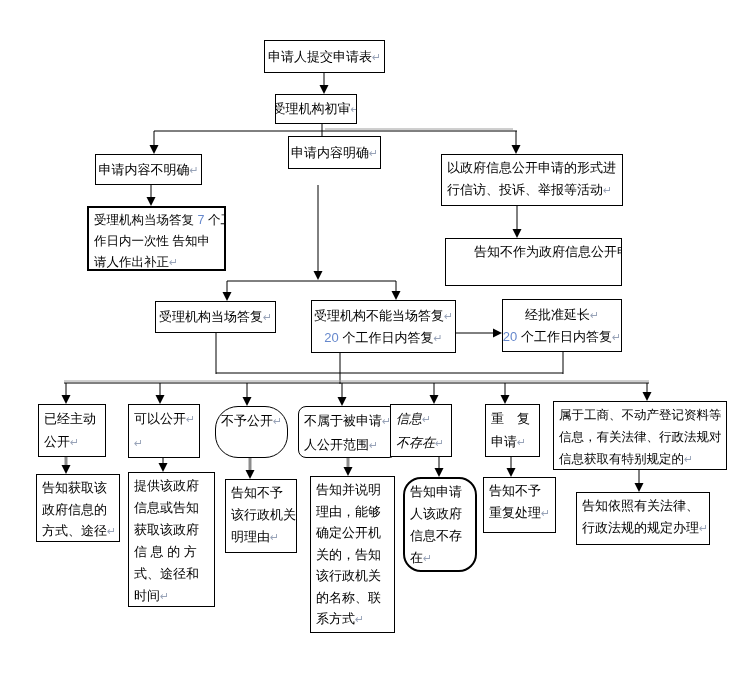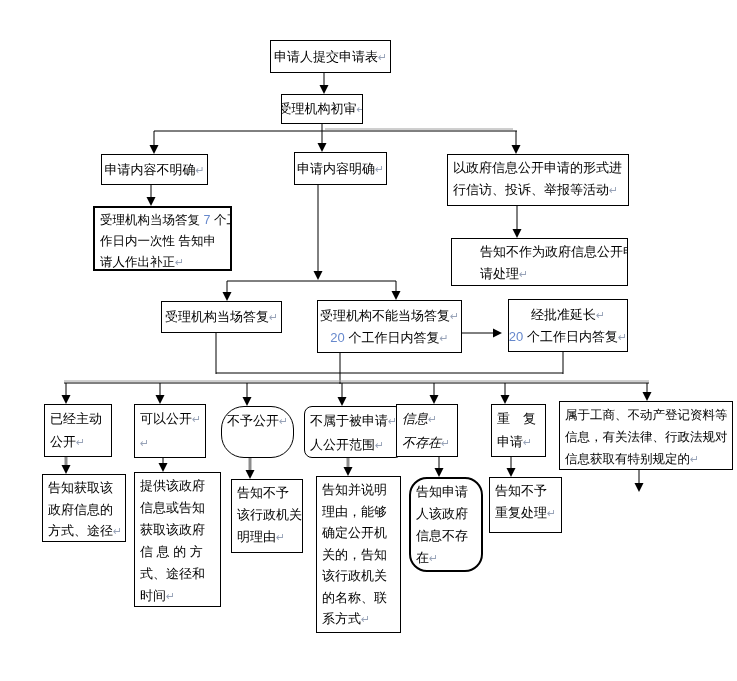--- a/index.html
+++ b/index.html
@@ -2,21 +2,21 @@
 <html style="--line: #000000; --gray_line: #9e9e9e; --gray_stem: #8c8c8c; --digit: #6688cc; --cr: #98a3b8; --wavy: #d03030; --box_border: #000000; --background: #ffffff;"><head>
 <meta charset="utf-8">
 <title>Flowchart</title>
 <style>
   html,body{margin:0;padding:0;background:#fff;}
   body{font-family:"Liberation Sans","DejaVu Sans",sans-serif;}
   .canvas{position:relative;width:737px;height:681px;background:#fff;overflow:hidden;}
   .canvas svg{position:absolute;left:0;top:0;}
   .node{
     position:absolute;background:#fff;border:1px solid #000;box-sizing:border-box;
-    font-size:13px;color:#000;overflow:hidden;margin-left:6px;
+    font-size:13px;color:#000;overflow:hidden;
   }
   .node.left{padding:2px 5px;text-align:left;}
   .node.center{display:flex;flex-direction:column;align-items:center;justify-content:center;text-align:center;padding:0;}
   .tline{white-space:pre;}
   .num{color:var(--digit,#6688cc);}
   .wavy{text-decoration-line:underline;text-decoration-style:wavy;text-decoration-color:var(--wavy,#d03030);text-decoration-thickness:1px;text-underline-offset:3px;}
   .cr{color:var(--cr,#98a3b8);font-size:11px;}
 </style>
 </head>
 <body>
@@ -84,35 +84,34 @@
     </svg>
 <div class="node center" style="left: 264px; top: 40px; width: 121px; height: 33px; border-color: rgb(0, 0, 0);">
       <div class="tline"><span>申请人提交申请表</span><span class="cr">↵</span></div>
     </div>
     <div class="node center" style="left: 275px; top: 94px; width: 82px; height: 30px; border-color: rgb(0, 0, 0);">
       <div class="tline"><span>受理机构初审</span><span class="cr">↵</span></div>
     </div>
     <div class="node center" style="left: 95px; top: 154px; width: 107px; height: 31px; border-color: rgb(0, 0, 0);">
       <div class="tline"><span>申请内容不明确</span><span class="cr">↵</span></div>
     </div>
-    <div class="node center" style="left: 288px; top: 152px; width: 93px; height: 33px; border-color: rgb(0, 0, 0);">
+    <div class="node center" style="left: 288px; top: 136px; width: 93px; height: 33px; border-color: rgb(0, 0, 0);">
       <div class="tline"><span>申请内容明确</span><span class="cr">↵</span></div>
     </div>
     <div class="node left" style="left: 441px; top: 154px; width: 182px; height: 52px; border-color: rgb(0, 0, 0); line-height: 22px;">
       <div class="tline"><span>以政府信息公开申请的形式进</span></div>
       <div class="tline"><span>行信访、投诉、举报等活动</span><span class="cr">↵</span></div>
     </div>
     <div class="node left" style="left: 87px; top: 206px; width: 139px; height: 65px; border-color: rgb(0, 0, 0); border-width: 2px; line-height: 21px; font-size: 12.5px;">
       <div class="tline"><span>受理机构当场答复 </span><span class="num">7</span><span> 个工</span></div>
       <div class="tline"><span>作日内一次性 告知申</span></div>
       <div class="tline"><span>请人</span><span class="wavy">作出补正</span><span class="cr">↵</span></div>
     </div>
     <div class="node left" style="left: 445px; top: 238px; width: 177px; height: 48px; border-color: rgb(0, 0, 0); line-height: 22px; padding-left: 28px;">
       <div class="tline"><span>告知不作为政府信息公开申</span></div>
-      <div class="tline"><span>请处理</span><span class="cr">↵</span></div>
     </div>
     <div class="node center" style="left: 155px; top: 301px; width: 121px; height: 32px; border-color: rgb(0, 0, 0);">
       <div class="tline"><span>受理机构当场答复</span><span class="cr">↵</span></div>
     </div>
     <div class="node center" style="left: 311px; top: 300px; width: 145px; height: 53px; border-color: rgb(0, 0, 0); line-height: 22px;">
       <div class="tline"><span>受理机构不能当场答复</span><span class="cr">↵</span></div>
       <div class="tline"><span class="num">20</span><span> 个工作日内答复</span><span class="cr">↵</span></div>
     </div>
     <div class="node center" style="left: 502px; top: 299px; width: 120px; height: 53px; border-color: rgb(0, 0, 0); line-height: 22px;">
       <div class="tline"><span>经批准延长</span><span class="cr">↵</span></div>
@@ -176,13 +175,17 @@
     <div class="node left" style="left: 403px; top: 477px; width: 74px; height: 95px; border-color: rgb(0, 0, 0); border-width: 2px; line-height: 22px; border-radius: 18px;">
       <div class="tline"><span>告知申请</span></div>
       <div class="tline"><span>人该政府</span></div>
       <div class="tline"><span>信息不存</span></div>
       <div class="tline"><span>在</span><span class="cr">↵</span></div>
     </div>
     <div class="node left" style="left: 483px; top: 477px; width: 73px; height: 56px; border-color: rgb(0, 0, 0); line-height: 22px;">
       <div class="tline"><span>告知不予</span></div>
       <div class="tline"><span>重复处理</span><span class="cr">↵</span></div>
     </div>
+    <div class="node left" style="left: 576px; top: 492px; width: 134px; height: 53px; border-color: rgb(0, 0, 0); line-height: 22px;">
+      <div class="tline"><span>告知依照有关法律、</span></div>
+      <div class="tline"><span>行政法规的规定办理</span><span class="cr">↵</span></div>
+    </div>
   </div>
 
 </body></html>

